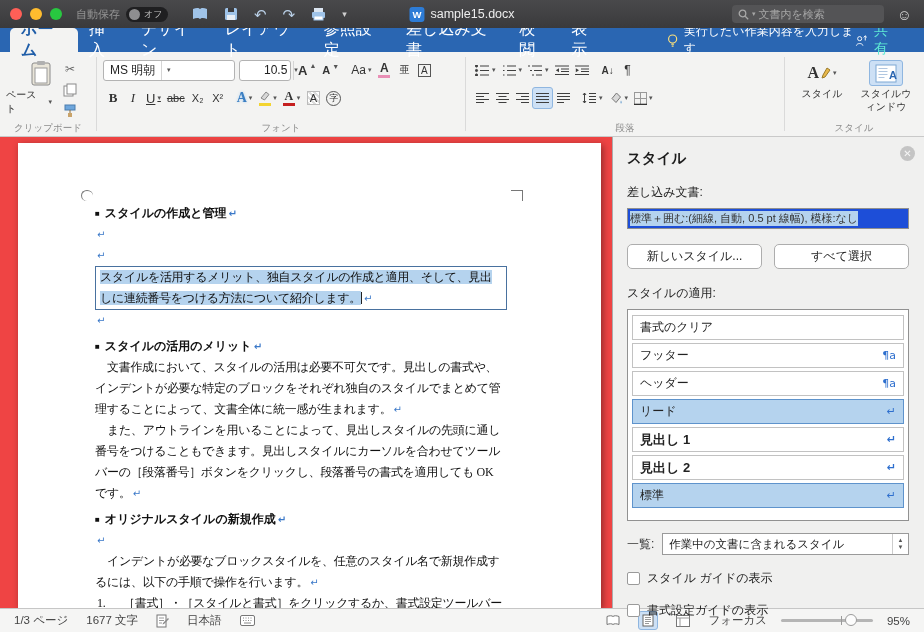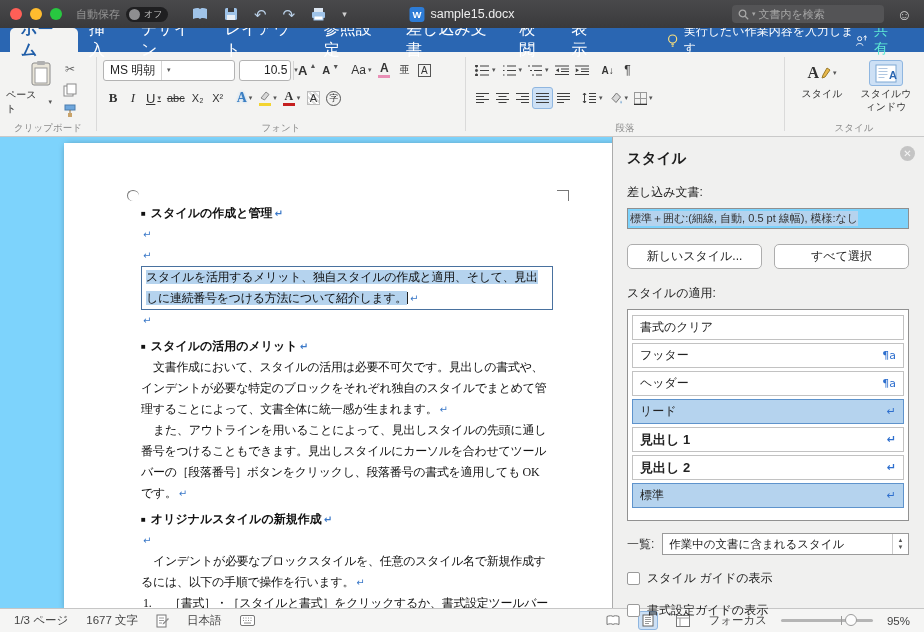--- a/index.html
+++ b/index.html
@@ -60,21 +60,21 @@
   .enc { width:15px; height:15px; border:1px solid #555; border-radius:50%; font-size:9px; display:inline-flex; align-items:center; justify-content:center; }
   .smalltxt { font-size:10px; }
   .active-tgl { background:#cde0f5; border:1px solid #8fb6e0; }
   .bigbtn { width:58px; display:flex; flex-direction:column; align-items:center; font-size:10px; color:#333; text-align:center; line-height:1.25; padding-top:3px; }
   .bigbtn .ic { height:26px; display:flex; align-items:center; justify-content:center; margin-bottom:2px; }
   .bigbtn.active .ic { background:#cde0f5; border:1px solid #8fb6e0; border-radius:3px; padding:1px 5px; }
   .styleA { font-size:16px; font-weight:bold; color:#333; font-family:"Liberation Serif",serif; }
 
   
   .main { display:flex; height:471px; }
-  .docarea { flex:1; background:#7dd3fc; padding-top:6px; overflow:hidden;padding-left:46px; }
+  .docarea { flex:1; background:#ef4444; padding-top:6px; overflow:hidden; }
   .page { width:583px; margin-left:18px; height:465px; background:#fff; box-shadow:2px 2px 7px rgba(0,0,0,.4); position:relative; padding:60px 94px 0 77px; overflow:hidden; font-family:"Liberation Serif","DejaVu Serif",serif; font-size:12px; line-height:21px; color:#111; letter-spacing:-0.3px; }
   .crop { position:absolute; width:12px; height:11px; border-top:1px solid #777; }
   .crop.tl { left:63px; top:47px; border-left:1px solid #777; }
   .crop.tr { left:493px; top:47px; border-right:1px solid #777; }
   .dochead { font-weight:bold; font-family:"Liberation Sans",sans-serif; font-size:12px; letter-spacing:0; }
   .mt2 { margin-top:5px; }
   .sqb { font-size:8px; margin-right:5px; vertical-align:1px; }
   .pmark { color:#3a78c8; font-size:10px; margin-left:2px; font-family:"DejaVu Sans","Liberation Sans",sans-serif; letter-spacing:0; }
   .docline { height:21px; }
   .leadbox { border:1px solid #49719f; padding:0 4px; }
@@ -82,21 +82,21 @@
   .caret { display:inline-block; width:1px; height:12px; background:#222; vertical-align:-2px; }
   .para { text-indent:12px; }
   .dlist { display:flex; }
   .dlist .num { width:28px; flex:none; padding-left:2px; }
 
   
   .spanel { width:312px; background:#f0f0ef; border-left:1px solid #ababab; padding:12px 15px 0 14px; position:relative; flex:none; }
   .sp-close { position:absolute; top:9px; right:9px; width:15px; height:15px; border-radius:50%; background:#c4c4c4; color:#f6f6f6; font-size:10px; display:flex; align-items:center; justify-content:center; }
   .sp-title { font-size:14.5px; font-weight:bold; color:#1c1c1c; }
   .sp-label { font-size:12px; color:#222; margin-top:16px; }
-  .sp-current { margin-top:7px; height:21px; background:#7dd3fc; border:1px solid #8f8f8f; display:flex; align-items:center; padding:0 2px; font-size:11px; white-space:nowrap; overflow:hidden; }
+  .sp-current { margin-top:7px; height:21px; background:#1d4ed8; border:1px solid #8f8f8f; display:flex; align-items:center; padding:0 2px; font-size:11px; white-space:nowrap; overflow:hidden; }
   .sp-btnrow { display:flex; gap:12px; margin-top:15px; }
   .sp-btn { flex:1; height:25px; background:#fff; border:1px solid #adadad; border-radius:5px; display:flex; align-items:center; justify-content:center; font-size:12px; color:#222; }
   .sp-list { margin-top:7px; background:#fff; border:1px solid #919191; padding:2px 3px; height:212px; overflow:hidden; }
   .sp-item { height:25px; border:1px solid #c2c2c2; margin:3px 1px; display:flex; align-items:center; padding:0 7px; font-size:12px; color:#222; background:#fff; }
   .sp-item .mark { margin-left:auto; color:#2e6fce; font-size:11px; font-family:"DejaVu Sans",sans-serif; }
   .sp-item.b { font-weight:bold; font-size:13px; }
   .sp-item.sel-row { background:#b5d3ee; border-color:#5e93cc; }
   .sp-listrow { display:flex; align-items:center; margin-top:12px; gap:8px; }
   .sp-dd { flex:1; height:22px; background:#fff; border:1px solid #9a9a9a; display:flex; align-items:center; padding-left:6px; font-size:11.5px; color:#222; }
   .sp-dd .stepper { margin-left:auto; width:16px; align-self:stretch; border-left:1px solid #ccc; display:flex; flex-direction:column; align-items:center; justify-content:center; font-size:6px; color:#555; line-height:1.2; }

